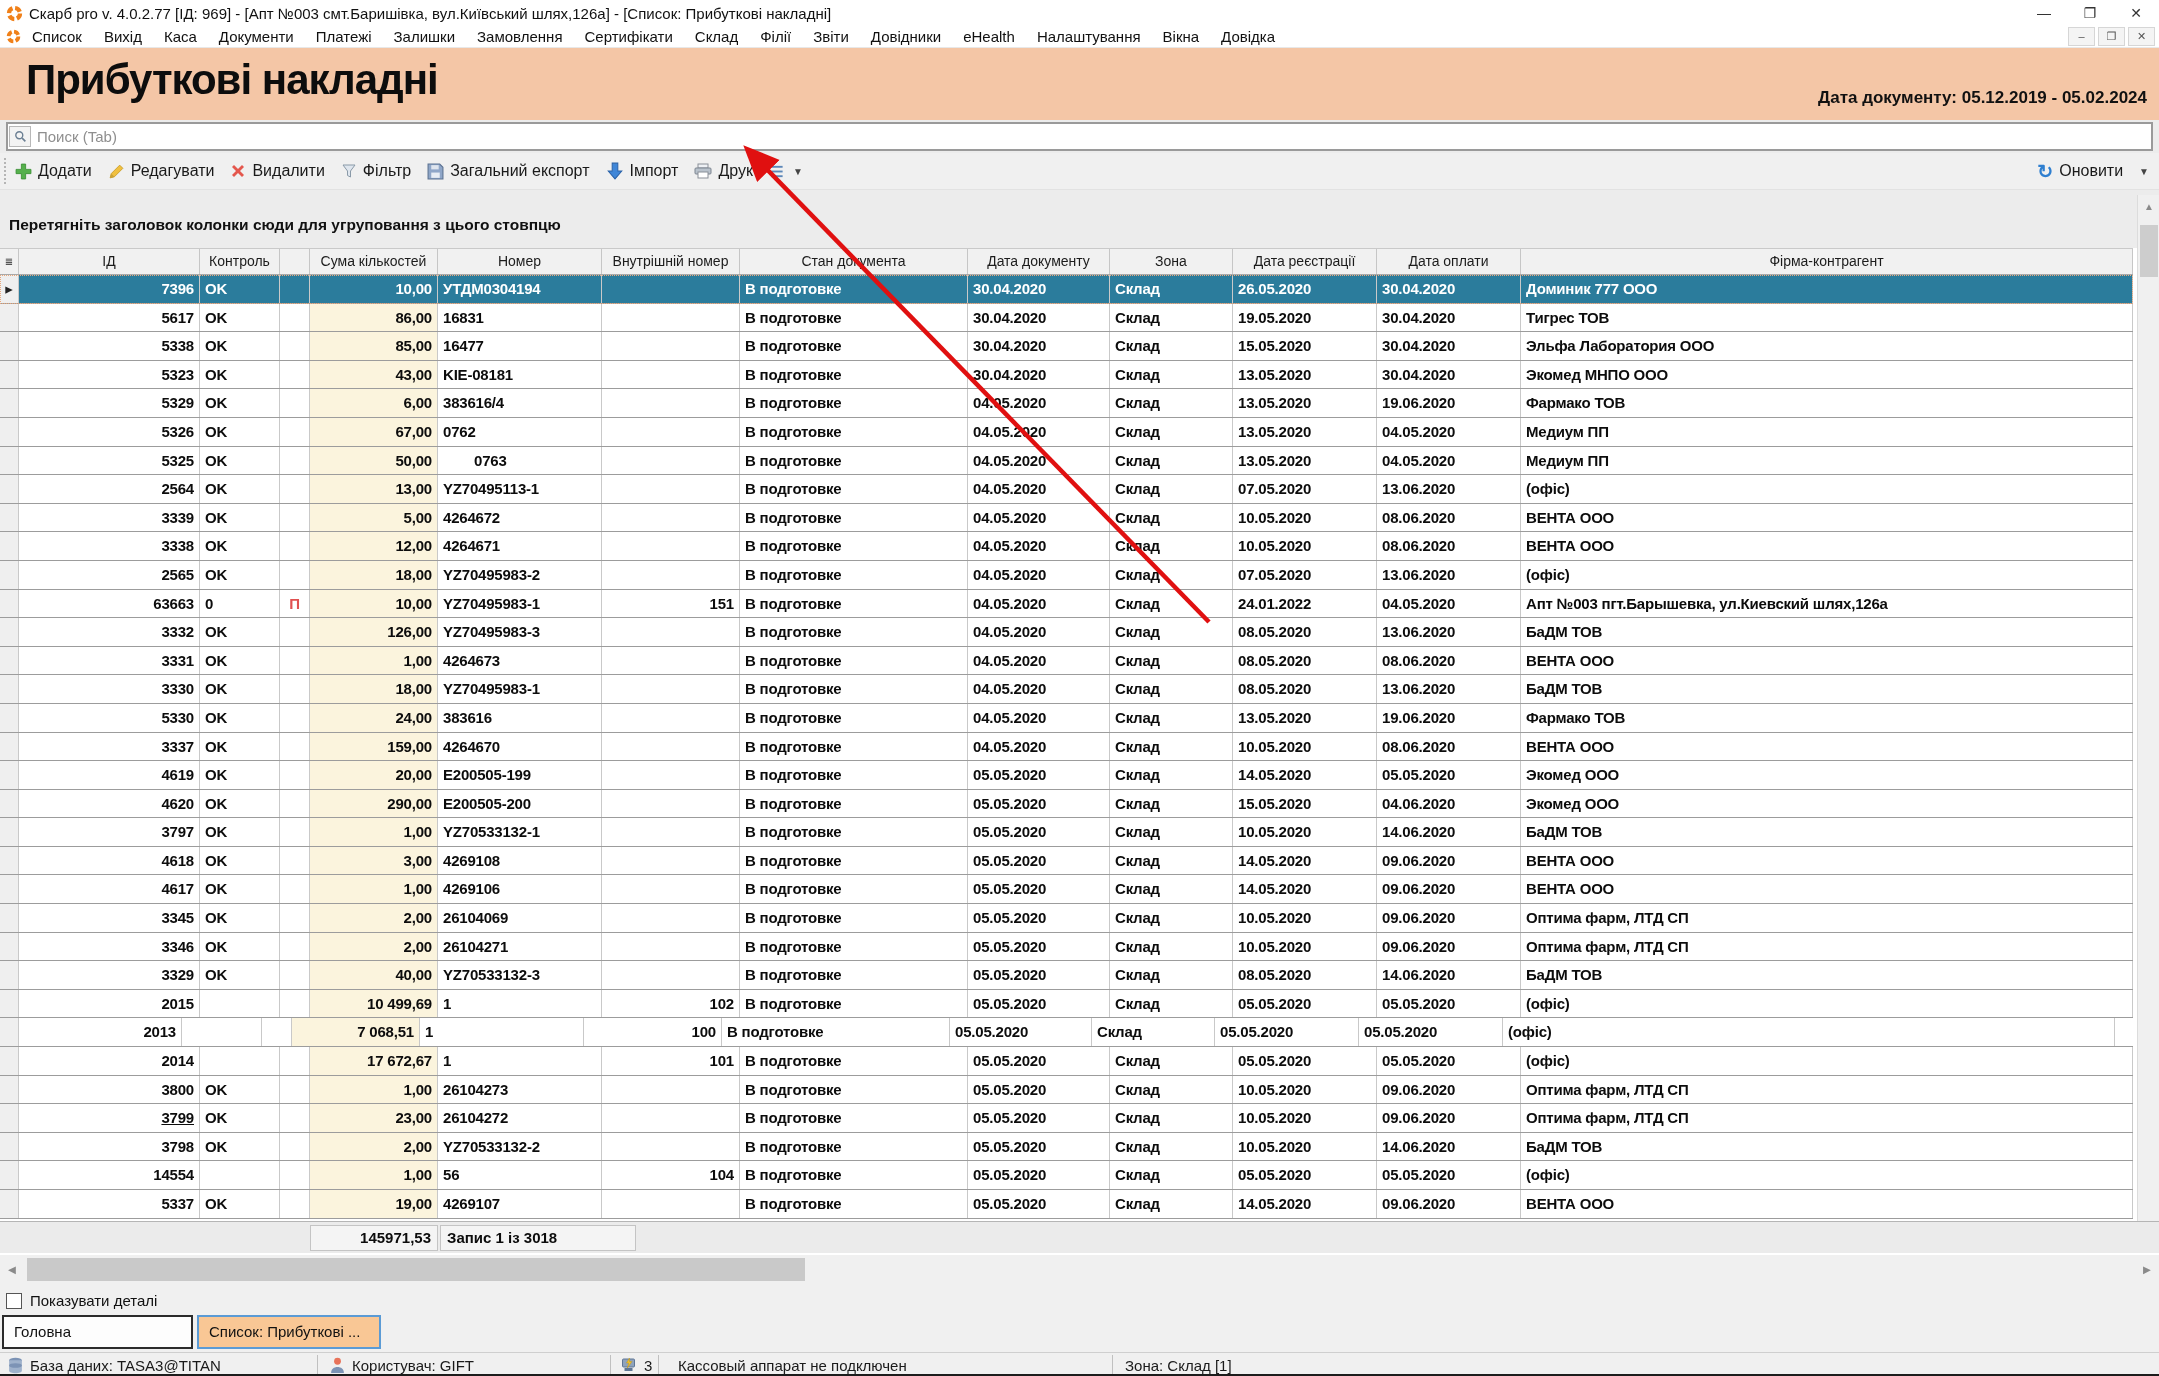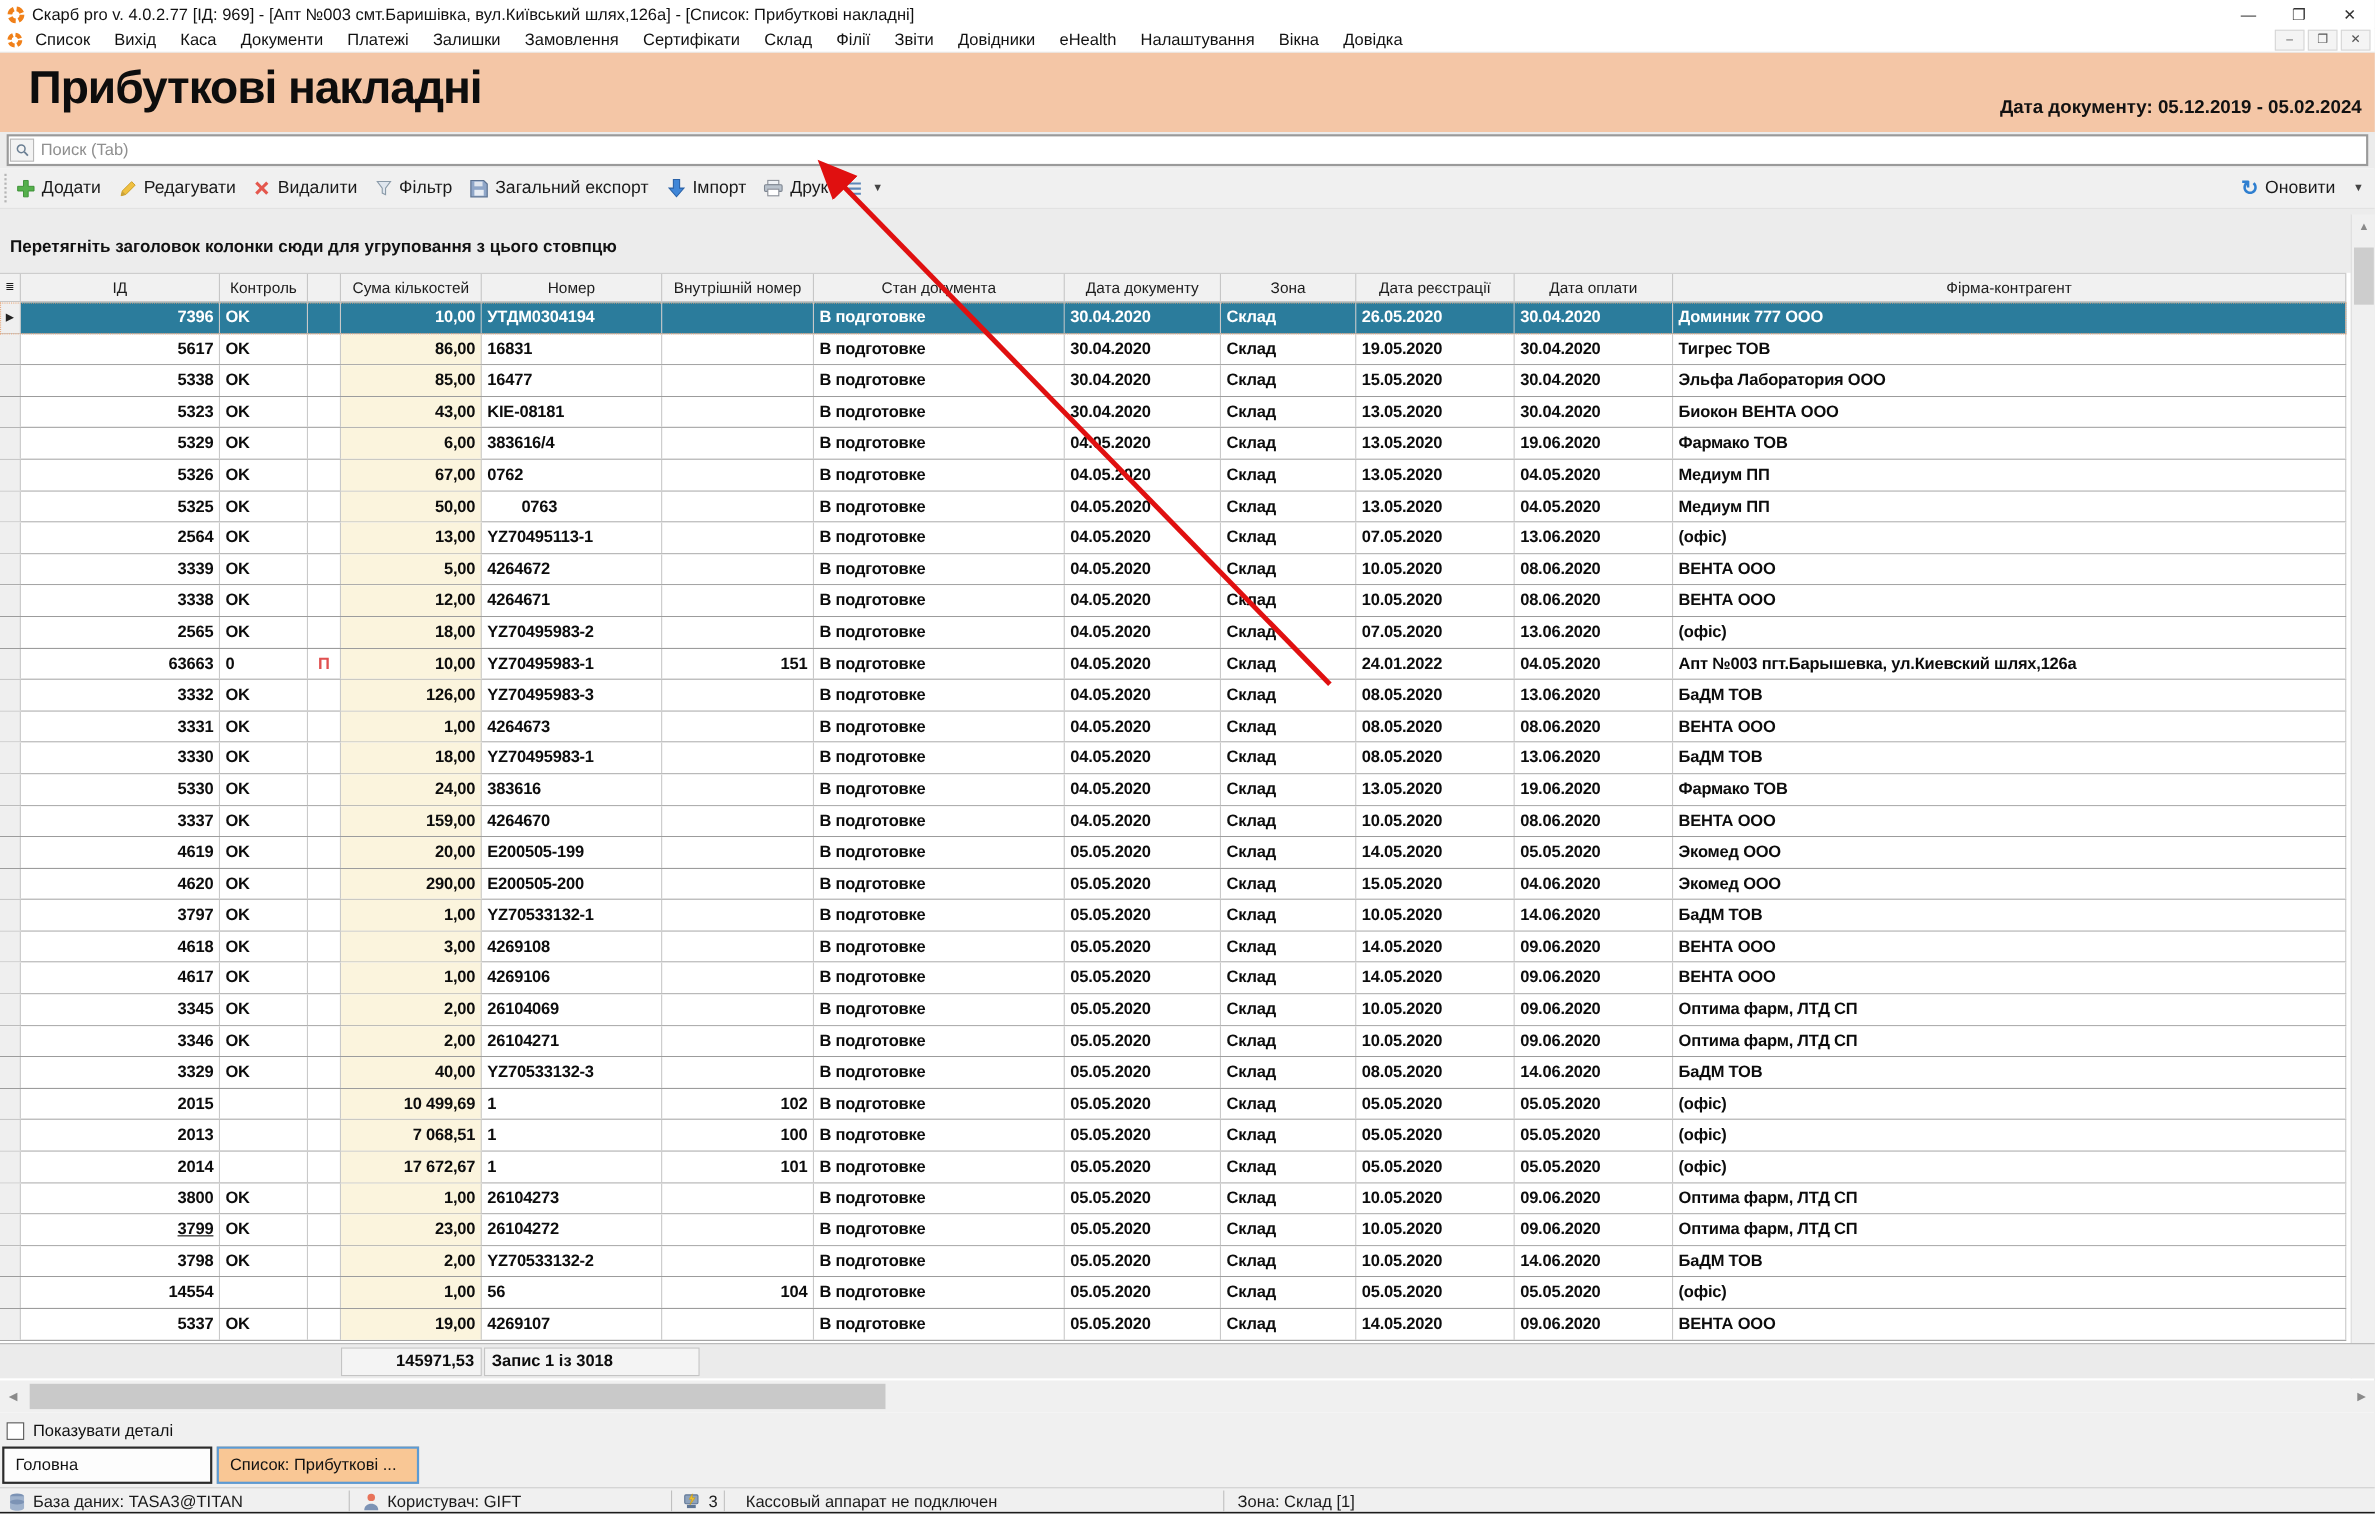--- a/index.html
+++ b/index.html
@@ -288,21 +288,21 @@
         <div class="tcell align-left col-control" style="width: 80px;">OK</div>
         <div class="tcell align-center col-flag" style="width: 30px;"></div>
         <div class="tcell align-right col-qty" style="width: 128px;">43,00</div>
         <div class="tcell align-left col-number" style="width: 164px;">KIE-08181</div>
         <div class="tcell align-right col-internal" style="width: 138px;"></div>
         <div class="tcell align-left col-state" style="width: 228px;">В подготовке</div>
         <div class="tcell align-left col-doc_date" style="width: 142px;">30.04.2020</div>
         <div class="tcell align-left col-zone" style="width: 123px;">Склад</div>
         <div class="tcell align-left col-reg_date" style="width: 144px;">13.05.2020</div>
         <div class="tcell align-left col-pay_date" style="width: 144px;">30.04.2020</div>
-        <div class="tcell align-left col-firm" style="width: 612px;">Биокон ВЕНТА ООО</div>
+        <div class="tcell align-left col-firm" style="width: 612px;">Экомед МНПО ООО</div>
       </div>
       <div class="trow">
         <div class="tcell align-center col-marker" style="width: 19px;"></div>
         <div class="tcell align-right col-id" style="width: 181px;">5329</div>
         <div class="tcell align-left col-control" style="width: 80px;">OK</div>
         <div class="tcell align-center col-flag" style="width: 30px;"></div>
         <div class="tcell align-right col-qty" style="width: 128px;">6,00</div>
         <div class="tcell align-left col-number" style="width: 164px;">383616/4</div>
         <div class="tcell align-right col-internal" style="width: 138px;"></div>
         <div class="tcell align-left col-state" style="width: 228px;">В подготовке</div>
@@ -622,21 +622,21 @@
         <div class="tcell align-right col-internal" style="width: 138px;">102</div>
         <div class="tcell align-left col-state" style="width: 228px;">В подготовке</div>
         <div class="tcell align-left col-doc_date" style="width: 142px;">05.05.2020</div>
         <div class="tcell align-left col-zone" style="width: 123px;">Склад</div>
         <div class="tcell align-left col-reg_date" style="width: 144px;">05.05.2020</div>
         <div class="tcell align-left col-pay_date" style="width: 144px;">05.05.2020</div>
         <div class="tcell align-left col-firm" style="width: 612px;">(офіс)</div>
       </div>
       <div class="trow">
         <div class="tcell align-center col-marker" style="width: 19px;"></div>
-        <div class="tcell align-right col-id" style="width: 181px;">2013</div>
+        <div class="tcell align-right col-id" style="width: 163px;">2013</div>
         <div class="tcell align-left col-control" style="width: 80px;"></div>
         <div class="tcell align-center col-flag" style="width: 30px;"></div>
         <div class="tcell align-right col-qty" style="width: 128px;">7 068,51</div>
         <div class="tcell align-left col-number" style="width: 164px;">1</div>
         <div class="tcell align-right col-internal" style="width: 138px;">100</div>
         <div class="tcell align-left col-state" style="width: 228px;">В подготовке</div>
         <div class="tcell align-left col-doc_date" style="width: 142px;">05.05.2020</div>
         <div class="tcell align-left col-zone" style="width: 123px;">Склад</div>
         <div class="tcell align-left col-reg_date" style="width: 144px;">05.05.2020</div>
         <div class="tcell align-left col-pay_date" style="width: 144px;">05.05.2020</div>

